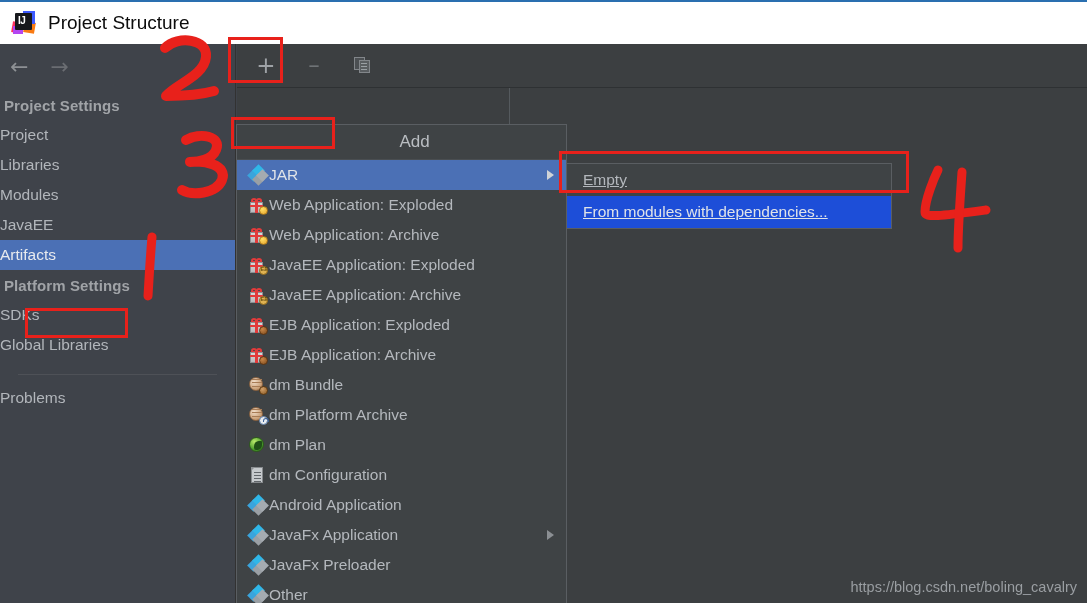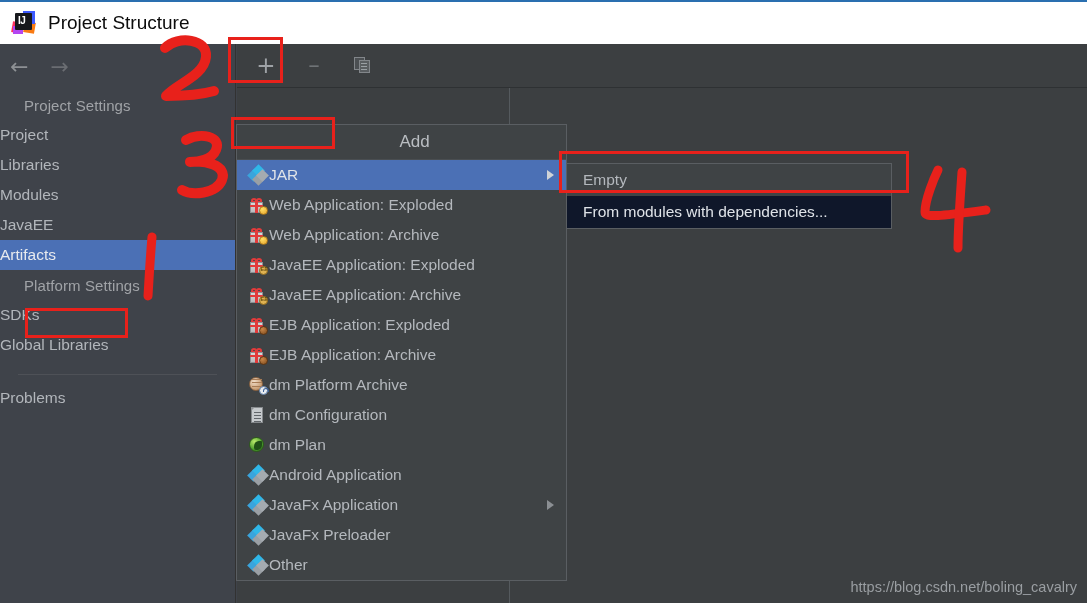--- a/index.html
+++ b/index.html
@@ -60,22 +60,22 @@
   .nav-bar {
     height: 46px; display: flex; align-items: center; padding-left: 10px; gap: 22px;
   }
   .arrow-btn {
     font-size: 22px; color: #8d9094; line-height: 1;
     font-family: "DejaVu Sans", sans-serif;
   }
   .arrow-btn.dim { color: #6a6d72; }
 
   .group-label {
-    color: #a0a3a7; font-size: 15px; font-weight: normal;
-    padding-left: 24px; margin-top: 7px; margin-bottom: 6px;
+    color: #a0a3a7; font-size: 15px; font-weight: bold;
+    padding-left: 4px; margin-top: 7px; margin-bottom: 6px;
     letter-spacing: 0.1px;
   }
   .nav-item {
     height: 30px; display: flex; align-items: center;
     color: #b2b6bb; font-size: 15.5px;
   }
   .nav-item.selected {
     background: #4b70b5; color: #e8eaee;
   }
   .divider {
@@ -217,23 +217,23 @@
   .ico-doc .fold { position:absolute; left:2px; top:1px; width:0; height:0;
     border-left:4px solid #8f9396; border-bottom:4px solid transparent; }
 
   
   .submenu {
     position: absolute; left: 566px; top: 119px; width: 326px;
     background: #3f4345; border: 1px solid #5a5e62; z-index: 45;
   }
   .sub-item {
     height: 32px; display:flex; align-items:center; padding-left: 16px;
-    color: #b4b8bd; font-size: 15.5px;
-  }
-  .sub-item.selected { background:#0f172a; color:#dfe3e8; }
+    color: #b4b8bd; font-size: 15.5px; text-decoration: underline;
+  }
+  .sub-item.selected { background:#1d4ed8; color:#dfe3e8; }
 
   
   .anno { position:absolute; z-index: 90; pointer-events:none; }
   .rbox { position:absolute; border: 3px solid #e8211b; z-index: 90; }
 </style>
 </head>
 <body>
 
 <div id="root">
 
@@ -392,42 +392,49 @@
             <i class="bowl"></i>
             <i class="bowr"></i>
             <i class="box"></i>
             <i class="vrib"></i>
             <i class="hrib"></i>
             <i class="badge badge-bean"></i>
           </span>
         <span class="mi-label">EJB Application: Archive</span>
       </div>
 
+      <div class="menu-item">
+        <span class="ico ico-dm">
+            <i class="sphere"></i>
+            <i class="sub sub-bean"></i>
+          </span>
+        <span class="mi-label">dm Bundle</span>
+      </div>
 
       <div class="menu-item">
         <span class="ico ico-dm">
             <i class="sphere"></i>
             <i class="sub sub-lock"></i>
           </span>
         <span class="mi-label">dm Platform Archive</span>
       </div>
 
       <div class="menu-item">
+        <span class="ico ico-plan">
+            <i class="g"></i>
+          </span>
+        <span class="mi-label">dm Plan</span>
+      </div>
+
+      <div class="menu-item">
         <span class="ico ico-doc">
             <i class="p"></i>
             <i class="fold"></i>
           </span>
         <span class="mi-label">dm Configuration</span>
-      </div>
-
-      <div class="menu-item">
-        <span class="ico ico-plan">
-            <i class="g"></i>
-          </span>
-        <span class="mi-label">dm Plan</span>
       </div>
 
       <div class="menu-item">
         <span class="ico ico-diamond">
             <i class="d dA"></i>
             <i class="d dB"></i>
             <i class="d dC"></i>
             <i class="d dD"></i>
           </span>
         <span class="mi-label">Android Application</span>

